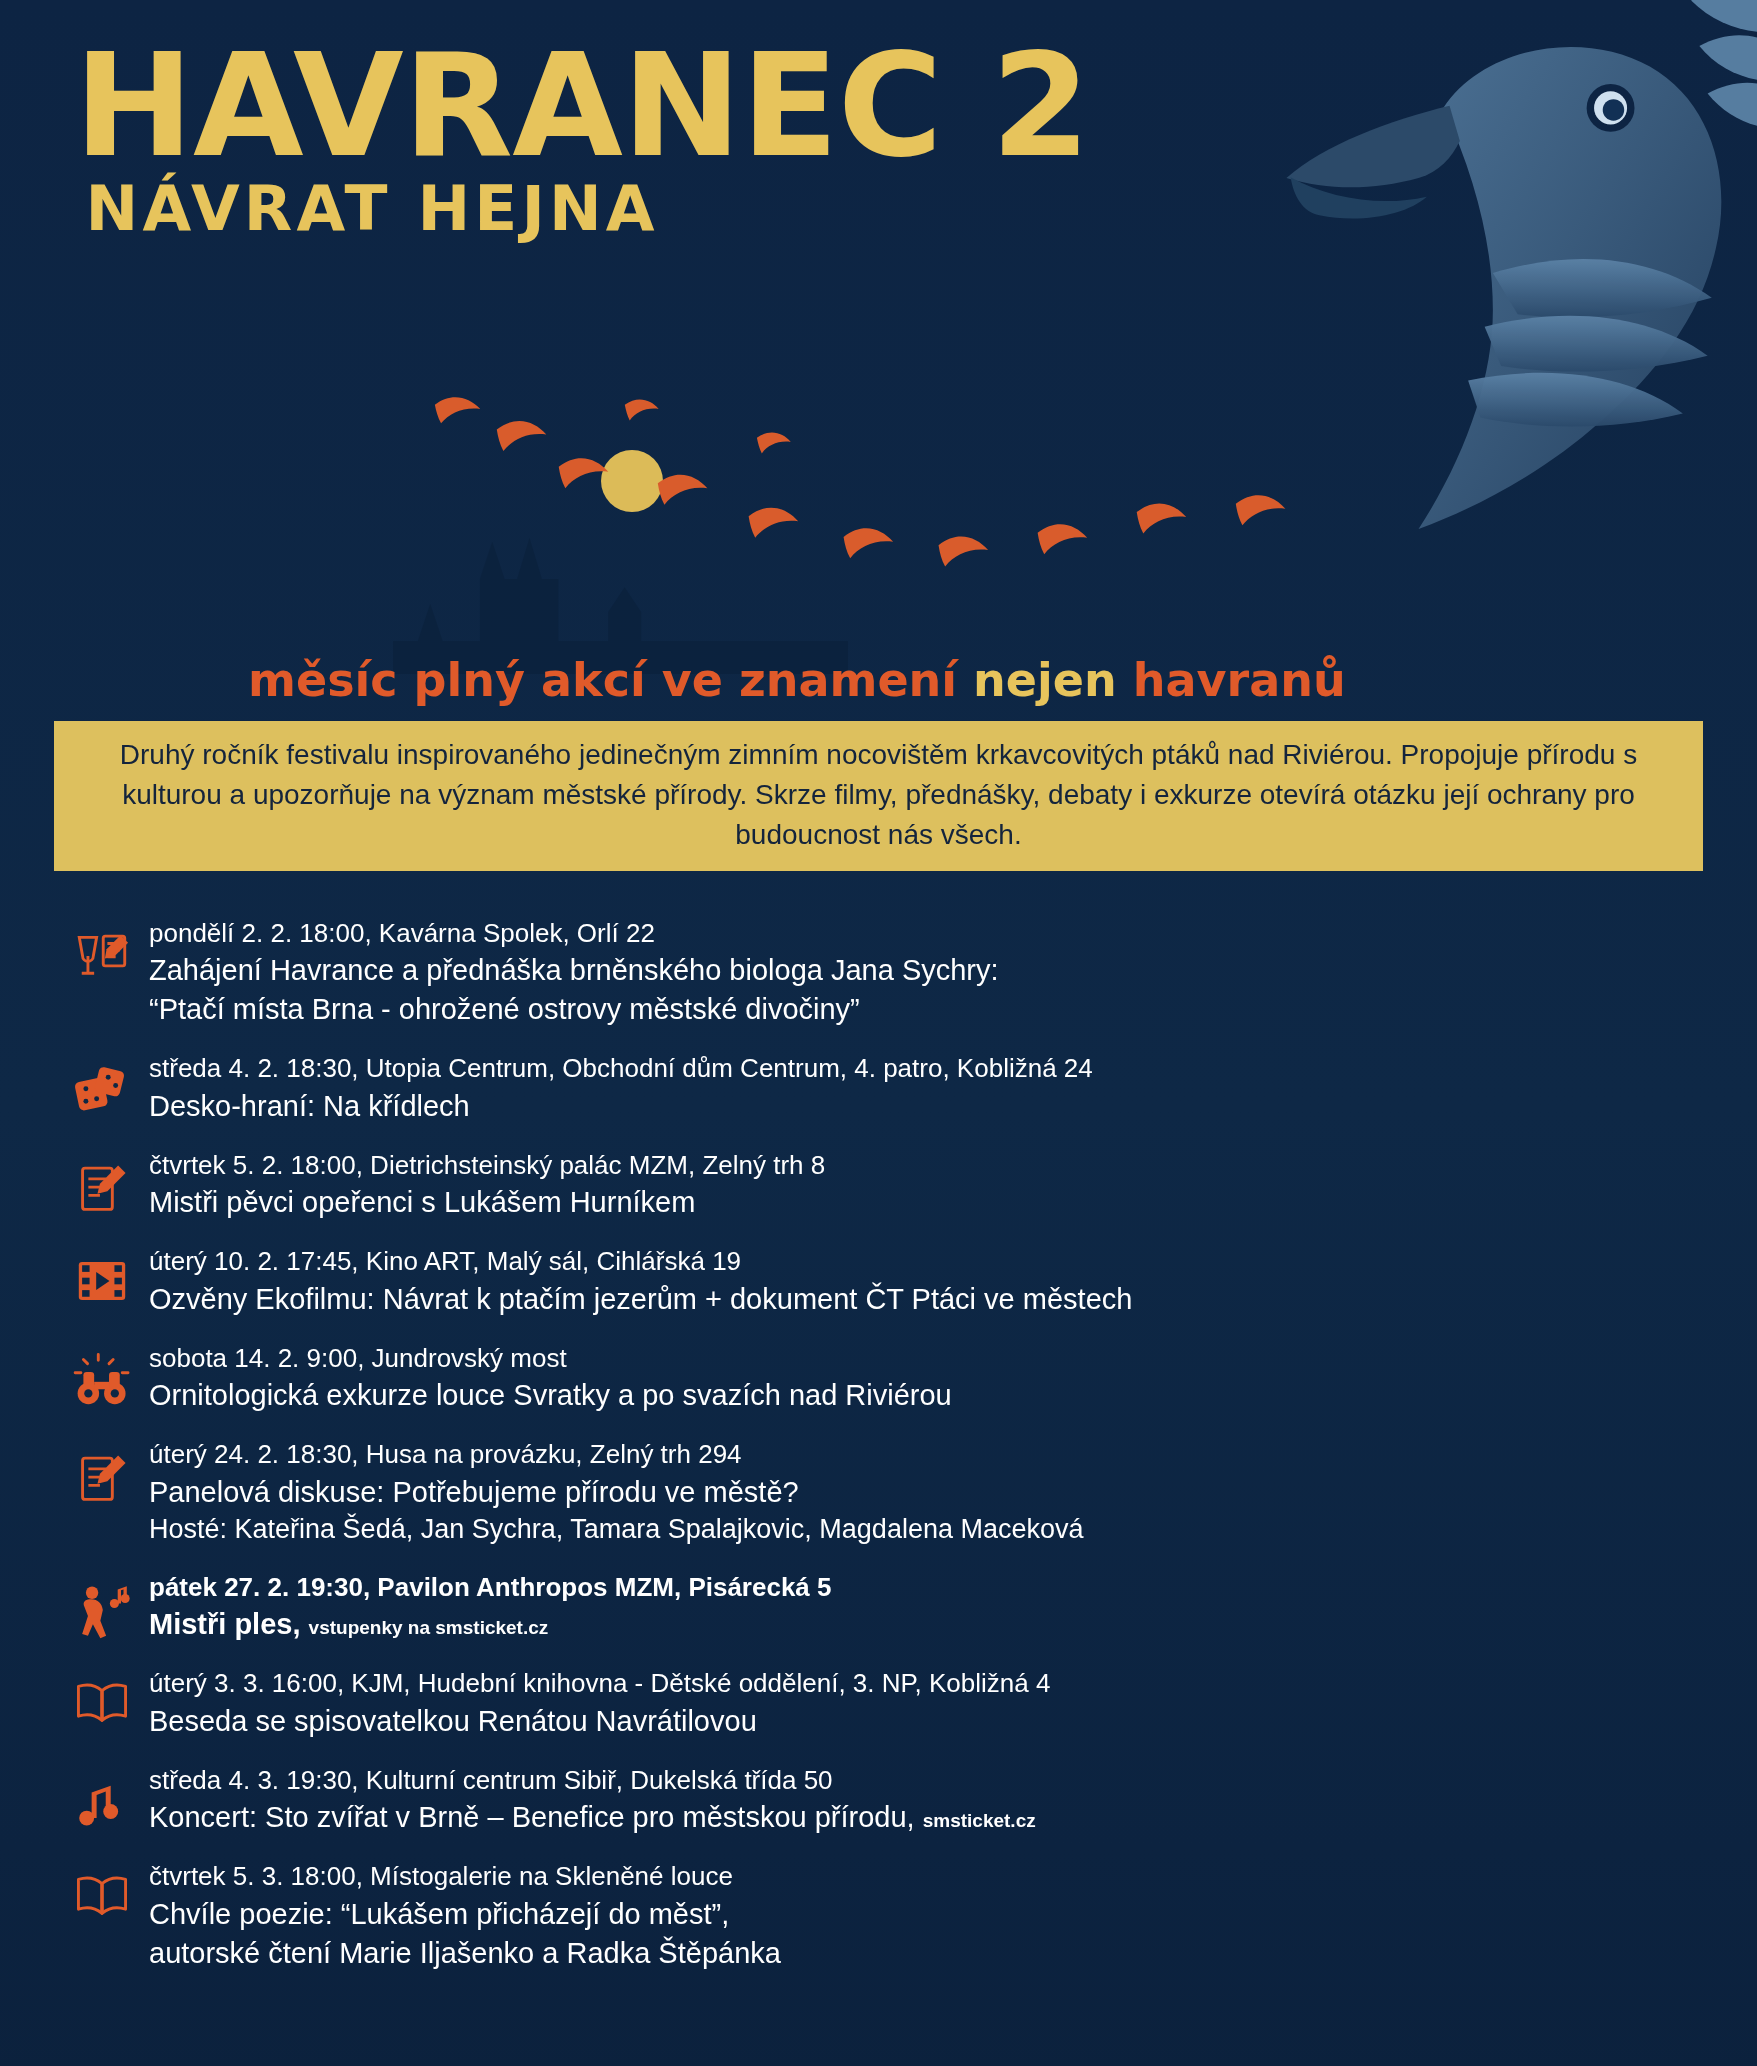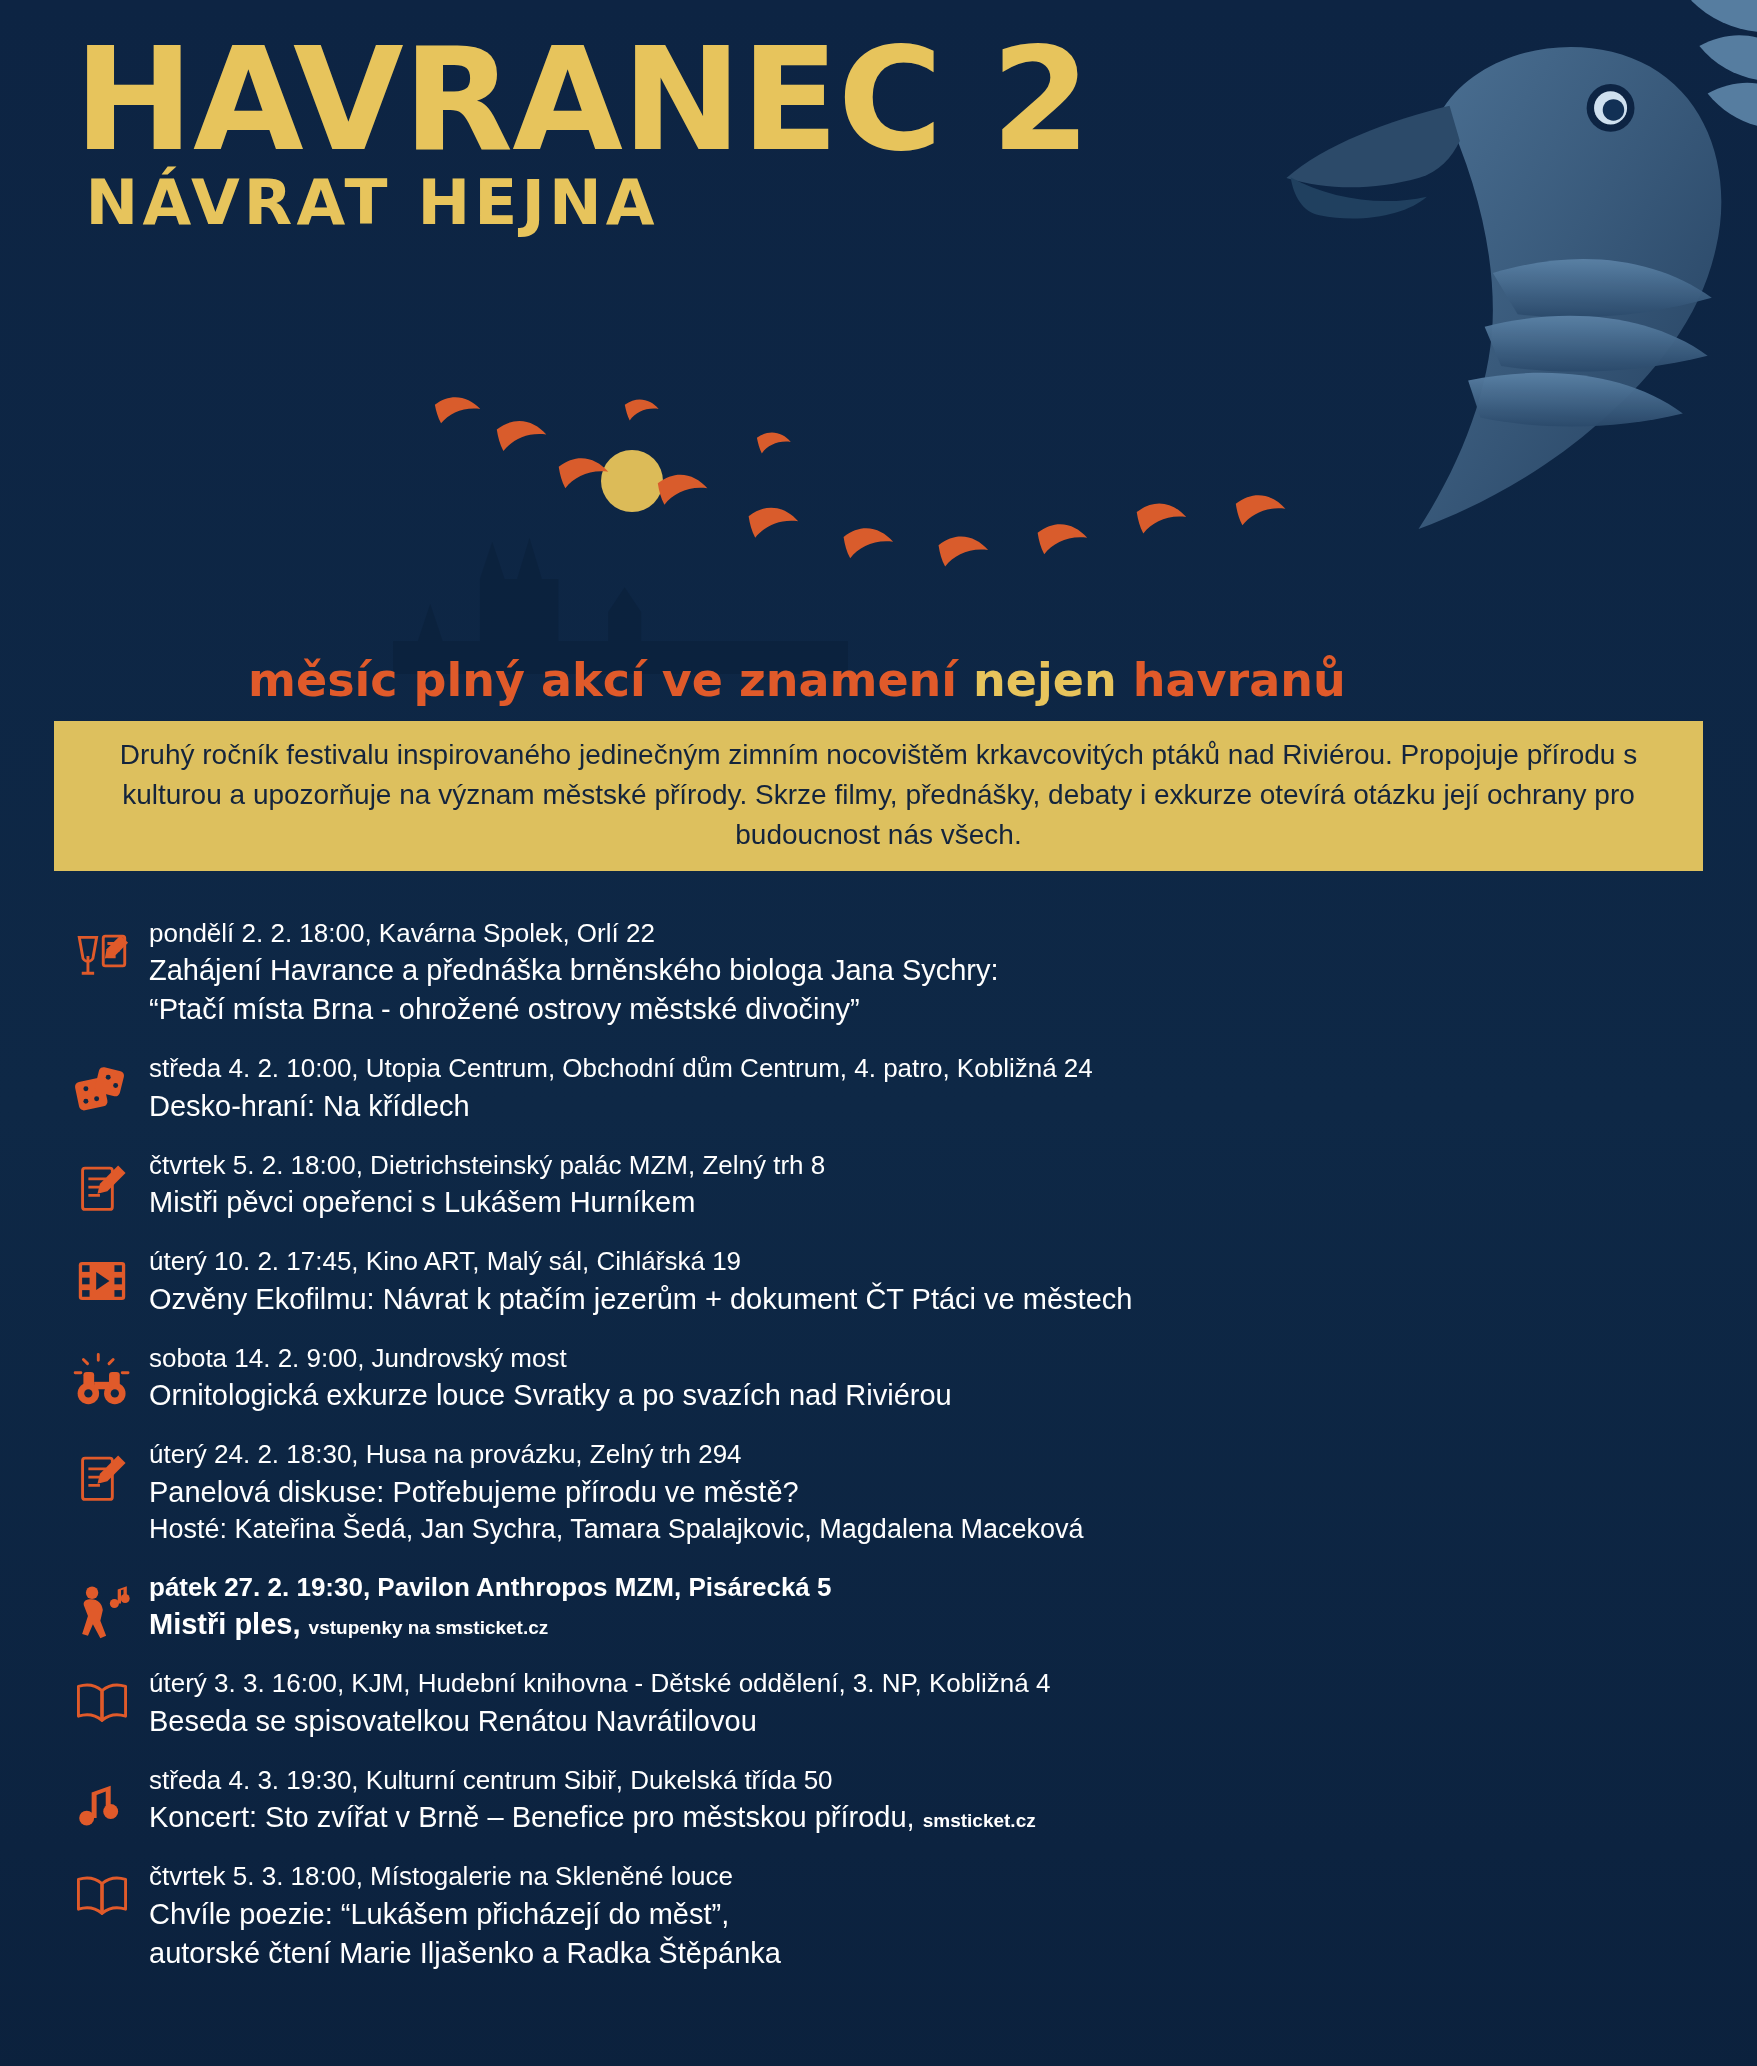--- a/index.html
+++ b/index.html
@@ -52,21 +52,21 @@
     top: -16.5px;
     width: 826px;
     height: 702px;
     pointer-events: none;
   }
 
   
   .title-block {
     position: absolute;
     left: 74px;
-    top: 39px;
+    top: 45px;
     z-index: 6;
   }
   .title-main {
     font-size: 143px;
     line-height: 0.85;
     font-weight: bold;
     color: #e7c45c;
     letter-spacing: -0.8px;
     font-family: "DejaVu Sans", sans-serif;
   }
@@ -266,21 +266,21 @@
           <g fill="#0e2744">
             <circle cx="36" cy="62" r="6"></circle>
               <circle cx="62" cy="86" r="6"></circle>
               <circle cx="36" cy="92" r="6"></circle>
             <circle cx="90" cy="34" r="6"></circle>
               <circle cx="108" cy="54" r="6"></circle>
           </g>
         </svg>
       </div>
       <div class="ev-text">
-        <div class="ev-when">středa 4. 2. 10:00, Utopia Centrum, Obchodní dům Centrum, 4. patro, Kobližná 24</div>
+        <div class="ev-when">středa 4. 2. 18:30, Utopia Centrum, Obchodní dům Centrum, 4. patro, Kobližná 24</div>
         <div class="ev-title">Desko-hraní: Na křídlech</div>
       </div>
     </div>
 
     <div class="event">
       <div class="ev-icon">
         <svg width="54" height="62" viewBox="0 0 130 150">
           <g stroke="#e05a2a" stroke-width="7" fill="none">
             <rect x="18" y="22" width="72" height="100" rx="6"></rect>
             <path d="M32 48 h44 M32 68 h44 M32 88 h28"></path>

